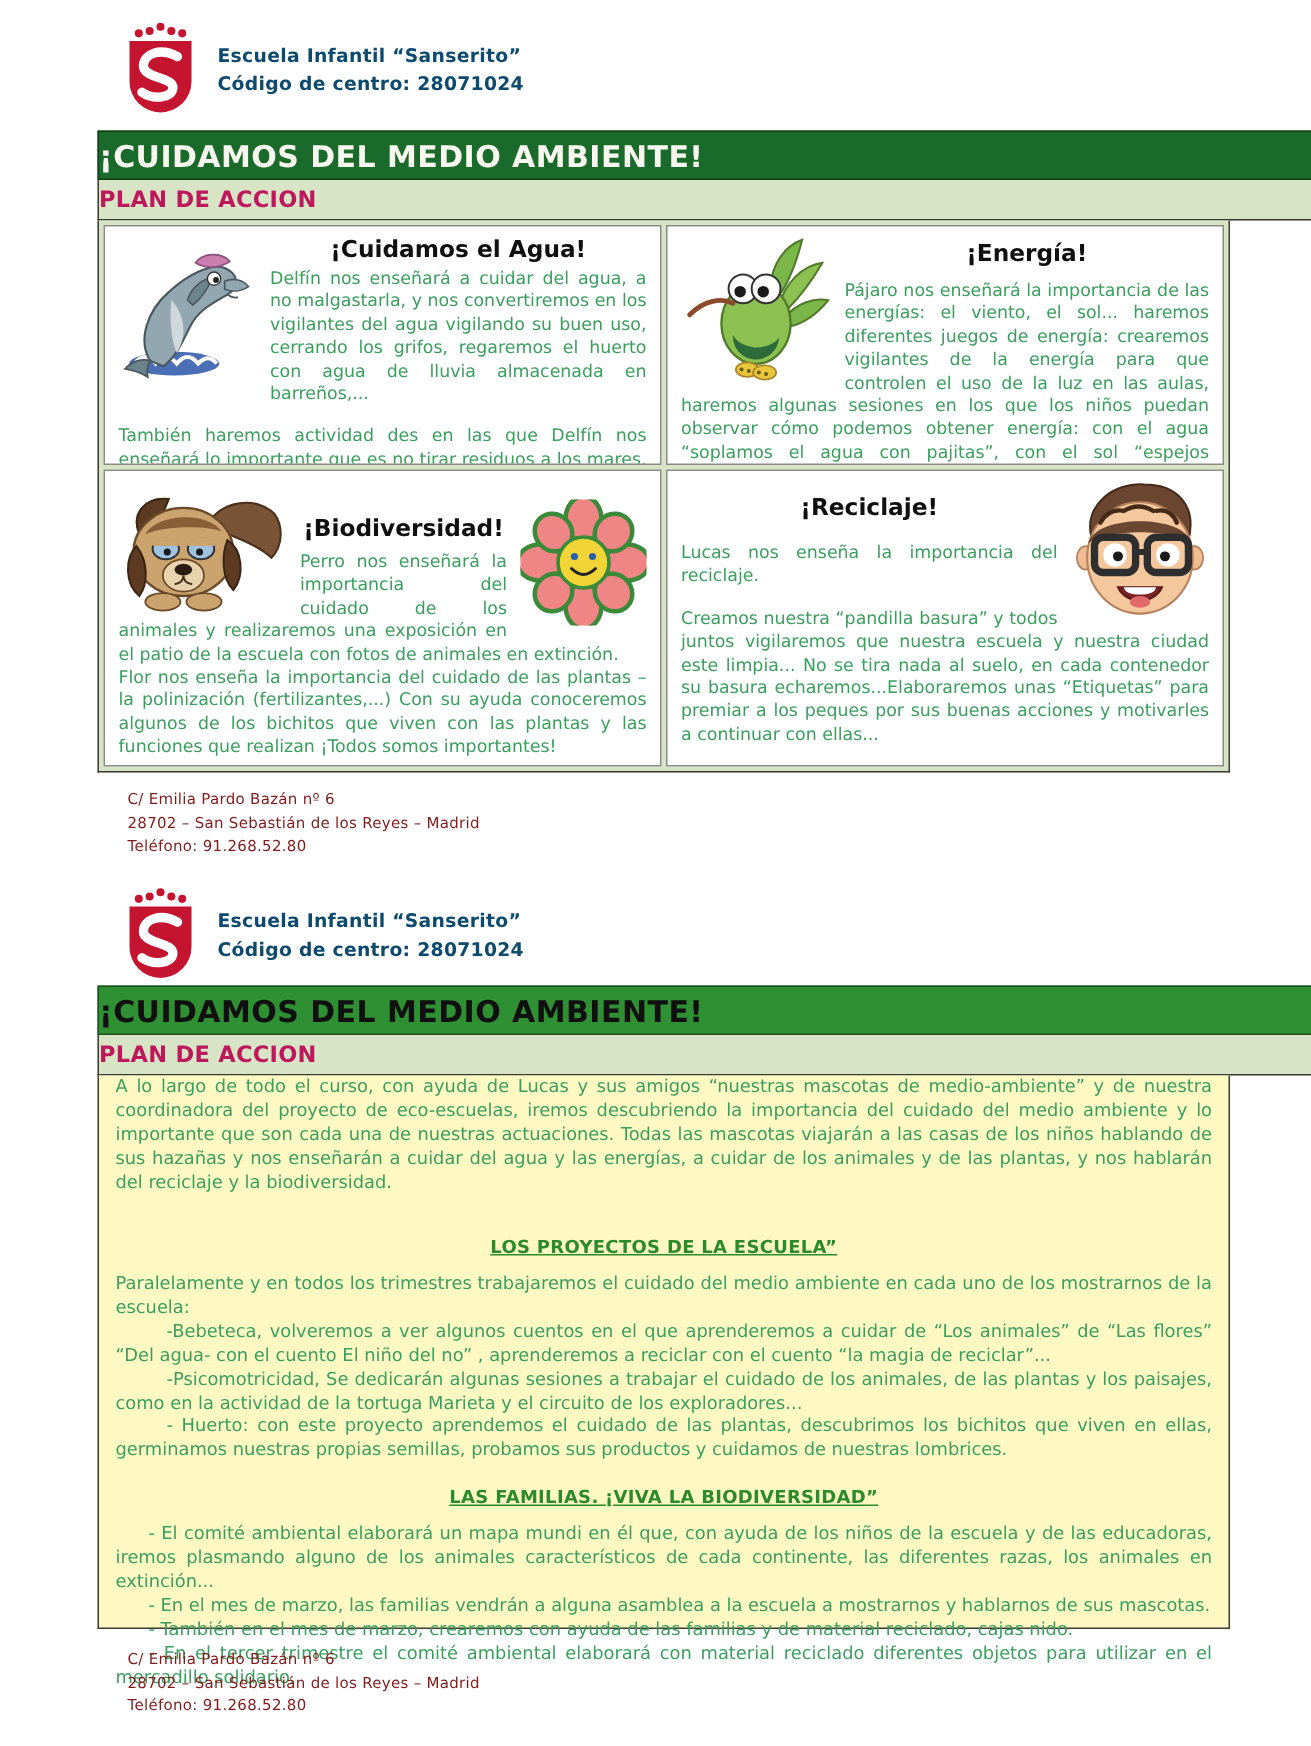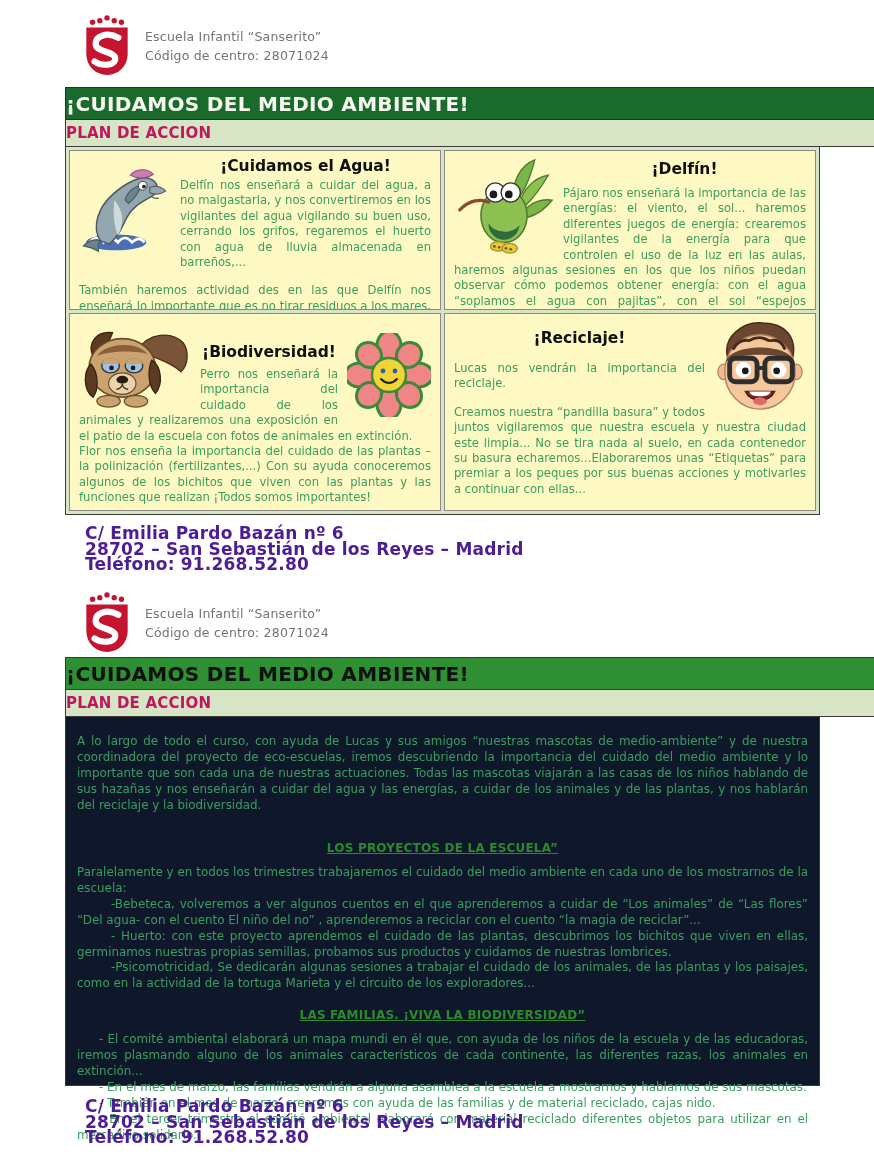--- a/index.html
+++ b/index.html
@@ -4,60 +4,60 @@
 <style>
   html,body{margin:0;padding:0;}
   body{
     width:874px;height:1164px;background:#ffffff;position:relative;
     font-family:"DejaVu Sans","Liberation Sans",sans-serif;
     -webkit-font-smoothing:antialiased;
   }
   .abs{position:absolute;}
 
   
-  .school-text{font-size:12.5px;font-weight:normal;color:#737373;line-height:19px;letter-spacing:.2px;}
+  .school-text{font-size:12.5px;font-weight:bold;color:#0c4a6e;line-height:19px;letter-spacing:.2px;}
 
   
   .bar{left:65px;width:825px;display:flex;align-items:center;box-sizing:border-box;}
   .bar-main1{top:87px;height:33px;background:#1a6b2b;border:1px solid #123f1a;color:#f7f7ef;font-weight:bold;font-size:20px;letter-spacing:.3px;}
   .bar-main2{top:657px;height:33px;background:#2f9033;border:1px solid #1c4f1e;color:#101010;font-weight:bold;font-size:20px;letter-spacing:.3px;}
   .bar-sub{height:27px;background:#d8e4c6;border:1px solid #3c3c34;border-top:none;color:#be185d;font-weight:bold;font-size:15px;letter-spacing:.2px;}
   .bar-sub1{top:120px;}
   .bar-sub2{top:690px;}
 
   
   .grid1{
     left:65px;top:147px;width:755px;height:368px;background:#d8e4c6;
     border:1px solid #3c3c34;border-top:none;box-sizing:border-box;
     display:grid;grid-template-columns:1fr 1fr;grid-template-rows:160px 1fr;gap:3px;padding:3px;
   }
-  .cell{background:#fef9c3;border:1px solid #8a8a82;box-sizing:border-box;padding:5px 9px 4px 9px;overflow:hidden;}
+  .cell{background:#ffffff;border:1px solid #8a8a82;box-sizing:border-box;padding:5px 9px 4px 9px;overflow:hidden;}
   .cell h3{margin:1px 0 3px 0;font-size:15.5px;color:#101010;text-align:center;}
   .cell p{margin:0;font-size:11.6px;line-height:1.33;color:#3a9e5f;text-align:justify;}
   .cell p.gap{margin-top:13px;}
   .img-l{float:left;margin:0 9px 2px 0;}
   .img-r{float:right;margin:0 0 2px 9px;}
   .clear-l{clear:left;}
 
   
   .content2{
-    left:65px;top:717px;width:755px;height:369px;background:#0f172a;
+    left:65px;top:717px;width:755px;height:369px;background:#fef9c3;
     border:1px solid #3c3c34;border-top:none;box-sizing:border-box;
-    padding:17px 11px 8px 11px;
+    padding:0 11px 8px 11px;
   }
   .content2 p{margin:0;font-size:11.9px;line-height:1.34;color:#3a9e5f;text-align:justify;}
   .content2 p.ind1{text-indent:34px;}
   .content2 p.ind2{text-indent:22px;}
   .content2 h4{
     margin:27px 0 10px 0;text-align:center;font-size:12px;color:#2c8a2c;
     text-decoration:underline;letter-spacing:.2px;
   }
 
   
-  .footer{font-size:17px;font-weight:bold;color:#4c1d95;line-height:15.5px;letter-spacing:.2px;}
+  .footer{font-size:10px;font-weight:normal;color:#7f1d1d;line-height:15.5px;letter-spacing:.2px;}
 
   svg{display:block;}
 </style>
 </head>
 <body>
 
 <svg width="0" height="0" style="position:absolute">
   <defs>
     <g id="logo-shape">
       <circle cx="8" cy="7" r="2.6" fill="#c4142f"></circle>
@@ -189,21 +189,21 @@
     <p>Delfín nos enseñará a cuidar del agua, a no malgastarla, y nos convertiremos en los vigilantes del agua vigilando su buen uso, cerrando los grifos,  regaremos el huerto con agua de lluvia almacenada en barreños,...</p>
     <p class="gap clear-l">También haremos actividad des en las que Delfín nos enseñará lo importante que es no tirar residuos a los mares, ríos...</p>
   </div>
 
   <div class="cell">
     <span class="img-l">
       <svg width="100" height="100" viewBox="0 0 104 104">
           <use href="#bird-shape"></use>
         </svg>
     </span>
-    <h3 style="margin-top:4px;">¡Delfín!</h3>
+    <h3 style="margin-top:4px;">¡Energía!</h3>
     <p style="margin-top:8px;">Pájaro nos enseñará la importancia de las energías: el viento, el sol... haremos diferentes juegos de energía: crearemos vigilantes de la energía para que controlen el uso de la luz en las aulas, haremos algunas sesiones en los que los niños puedan observar cómo podemos obtener energía: con el agua “soplamos el agua con pajitas”, con el sol “espejos mágicos”, con el viento “molinillos de viento”...</p>
   </div>
 
   <div class="cell">
     <span class="img-l" style="margin-top:2px;">
       <svg width="112" height="90" viewBox="0 0 114 92">
           <use href="#dog-shape"></use>
         </svg>
     </span>
     <span class="img-r" style="margin-top:14px;">
@@ -216,21 +216,21 @@
     <p>Flor nos enseña la importancia del cuidado de las plantas – la polinización (fertilizantes,...) Con su ayuda conoceremos algunos de los bichitos que viven con las plantas y las funciones que realizan ¡Todos somos importantes!</p>
   </div>
 
   <div class="cell">
     <span class="img-r">
       <svg width="92" height="96" viewBox="0 0 94 98">
           <use href="#boy-shape"></use>
         </svg>
     </span>
     <h3 style="margin-top:10px;">¡Reciclaje!</h3>
-    <p style="margin-top:14px;">Lucas nos vendrán la importancia del reciclaje.</p>
+    <p style="margin-top:14px;">Lucas nos enseña la importancia del reciclaje.</p>
     <p class="gap">Creamos nuestra “pandilla basura” y todos juntos vigilaremos que nuestra escuela y nuestra ciudad este limpia... No se tira nada al suelo, en cada contenedor su basura echaremos...Elaboraremos unas “Etiquetas” para premiar a los peques por sus buenas acciones y motivarles a continuar con ellas...</p>
   </div>
 </div>
 
 <div class="abs footer" style="left:85px;top:526px;">
   <div>C/ Emilia Pardo Bazán nº 6</div>
   <div>28702 – San Sebastián de los Reyes – Madrid</div>
   <div>Teléfono: 91.268.52.80</div>
 </div>
 
@@ -250,22 +250,22 @@
 <div class="abs bar bar-sub bar-sub2">
   <span>PLAN DE ACCION</span>
 </div>
 
 <div class="abs content2">
   <p>A lo largo de todo el curso, con ayuda de Lucas y sus amigos “nuestras mascotas de medio-ambiente” y de nuestra coordinadora del proyecto de eco-escuelas, iremos descubriendo la importancia del cuidado del medio ambiente y lo importante que son cada una de nuestras actuaciones. Todas las mascotas viajarán a las casas de los niños hablando de sus hazañas y nos enseñarán a cuidar del agua y las energías, a cuidar de los animales y de las plantas, y nos hablarán del reciclaje y la biodiversidad.</p>
 
   <h4>LOS PROYECTOS DE LA ESCUELA”</h4>
   <p>Paralelamente y en todos los trimestres trabajaremos el cuidado del medio ambiente en cada uno de los mostrarnos de la escuela:</p>
   <p class="ind1">-Bebeteca, volveremos a ver algunos cuentos en el que aprenderemos a cuidar de “Los animales” de “Las flores” “Del agua- con el cuento El niño del no” , aprenderemos a reciclar con el cuento “la magia de reciclar”...</p>
+  <p class="ind1">-Psicomotricidad, Se dedicarán algunas sesiones a trabajar el cuidado de los animales, de las plantas y los paisajes, como en la actividad de la tortuga Marieta y el circuito de los exploradores...</p>
   <p class="ind1">- Huerto: con este proyecto aprendemos el cuidado de las plantas, descubrimos los bichitos que viven en ellas, germinamos nuestras propias semillas, probamos sus productos y cuidamos de nuestras lombrices.</p>
-  <p class="ind1">-Psicomotricidad, Se dedicarán algunas sesiones a trabajar el cuidado de los animales, de las plantas y los paisajes, como en la actividad de la tortuga Marieta y el circuito de los exploradores...</p>
 
   <h4 style="margin-top:16px;">LAS FAMILIAS. ¡VIVA LA BIODIVERSIDAD”</h4>
   <p class="ind2">- El comité ambiental elaborará un mapa mundi en él que, con ayuda de los niños de la escuela y de las educadoras, iremos plasmando alguno de los animales característicos de cada continente, las diferentes razas, los animales en extinción...</p>
   <p class="ind2">- En el mes de marzo, las familias vendrán a alguna asamblea a la escuela a mostrarnos y hablarnos de sus mascotas.</p>
   <p class="ind2">- También en el mes de marzo, crearemos con ayuda de las familias y de material reciclado, cajas nido.</p>
   <p class="ind2">- En el tercer trimestre el comité ambiental elaborará con material reciclado diferentes objetos para utilizar en el mercadillo solidario.</p>
 </div>
 
 <div class="abs footer" style="left:85px;top:1099px;">
   <div>C/ Emilia Pardo Bazán nº 6</div>

